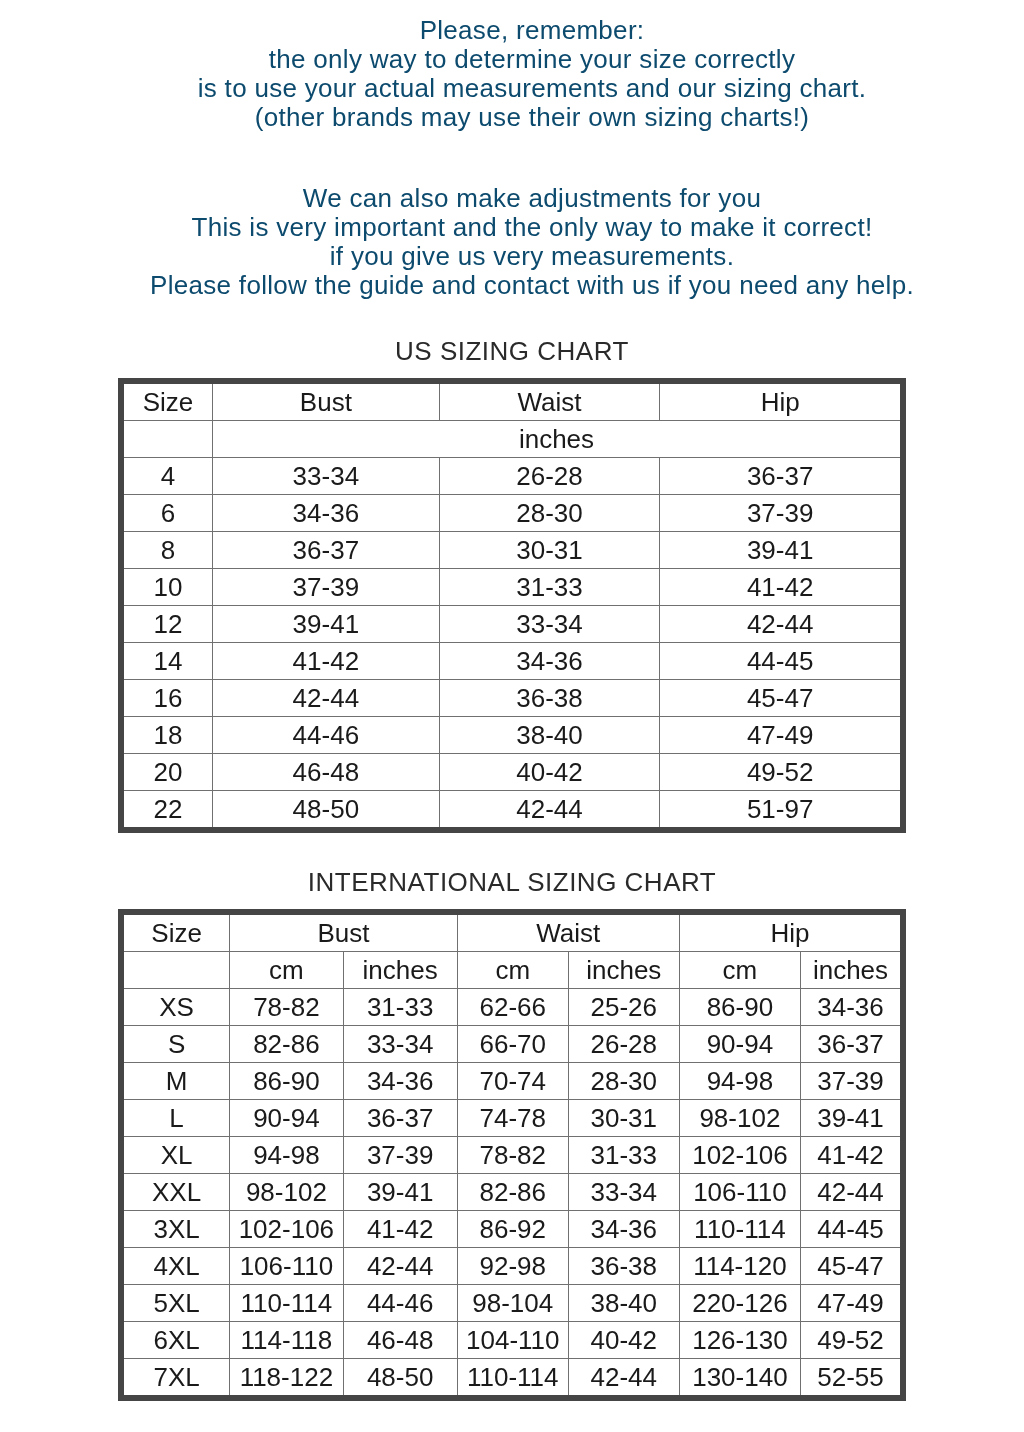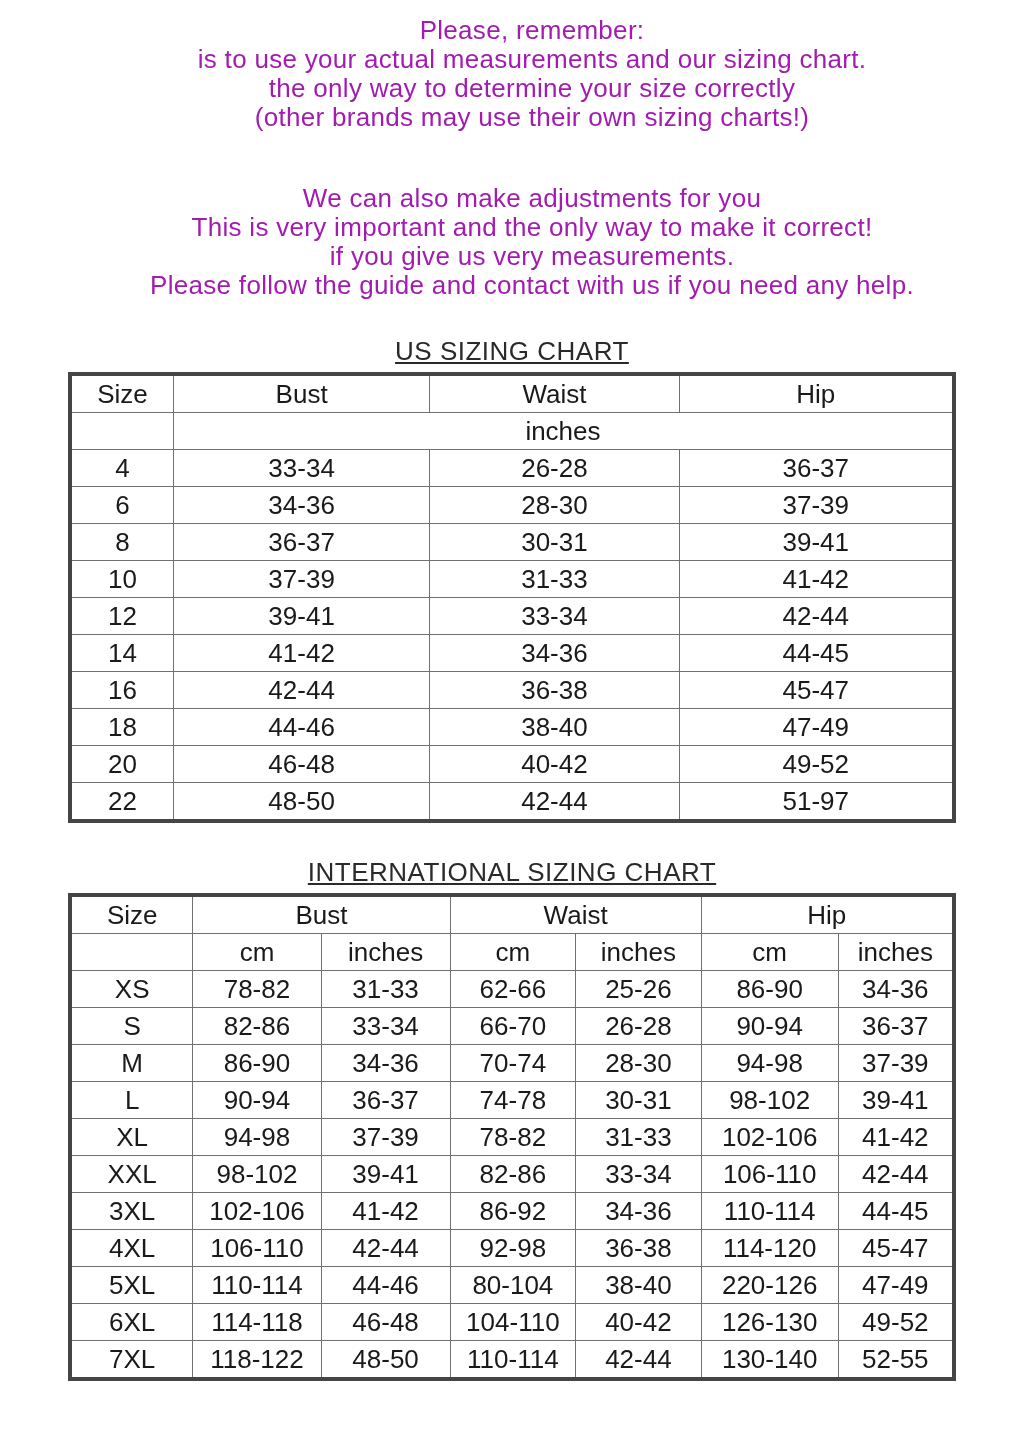--- a/index.html
+++ b/index.html
@@ -33,56 +33,55 @@
     height: 52px;
   }
   .section-title {
     text-align: center;
     font-size: 26px;
     letter-spacing: 0.5px;
     color: #2a2a2a;
     margin-top: 36px;
     margin-bottom: 6px;
     line-height: 30px;
-    text-decoration: underline;
   }
   .section-title.second {
     margin-top: 34px;
   }
   table.sizing-table {
-    width: 888px;
-    margin: 0 auto;
+    width: 788px;
+    margin: 12px auto;
     border-collapse: collapse;
     table-layout: fixed;
-    border: 4px solid #737373;
+    border: 6px solid #737373;
     color: #1a1a1a;
   }
   table.sizing-table th,
   table.sizing-table td {
     border: 1.5px solid #707070;
     height: 36px;
     padding: 0;
     text-align: center;
     vertical-align: middle;
     font-size: 26px;
     font-weight: normal;
     line-height: 1;
     overflow: hidden;
   }
 </style>
 </head>
 <body>
 
 <div class="page">
 
-  <div class="intro" style="color: #a21caf; padding-left: 40px;">
+  <div class="intro" style="color: #0c4a6e; padding-left: 40px;">
     <div>
       <div class="intro-line">Please, remember:</div>
+      <div class="intro-line">the only way to determine your size correctly</div>
       <div class="intro-line">is to use your actual measurements and our sizing chart.</div>
-      <div class="intro-line">the only way to determine your size correctly</div>
       <div class="intro-line">(other brands may use their own sizing charts!)</div>
     </div>
     <div class="intro-gap"></div>
     <div>
       <div class="intro-line">We can also make adjustments for you</div>
       <div class="intro-line">This is very important and the only way to make it correct!</div>
       <div class="intro-line">if you give us very measurements.</div>
       <div class="intro-line">Please follow the guide and contact with us if you need any help.</div>
     </div>
   </div>
@@ -271,21 +270,21 @@
           <td>42-44</td>
           <td>92-98</td>
           <td>36-38</td>
           <td>114-120</td>
           <td>45-47</td>
         </tr>
         <tr>
           <td>5XL</td>
           <td>110-114</td>
           <td>44-46</td>
-          <td>80-104</td>
+          <td>98-104</td>
           <td>38-40</td>
           <td>220-126</td>
           <td>47-49</td>
         </tr>
         <tr>
           <td>6XL</td>
           <td>114-118</td>
           <td>46-48</td>
           <td>104-110</td>
           <td>40-42</td>

